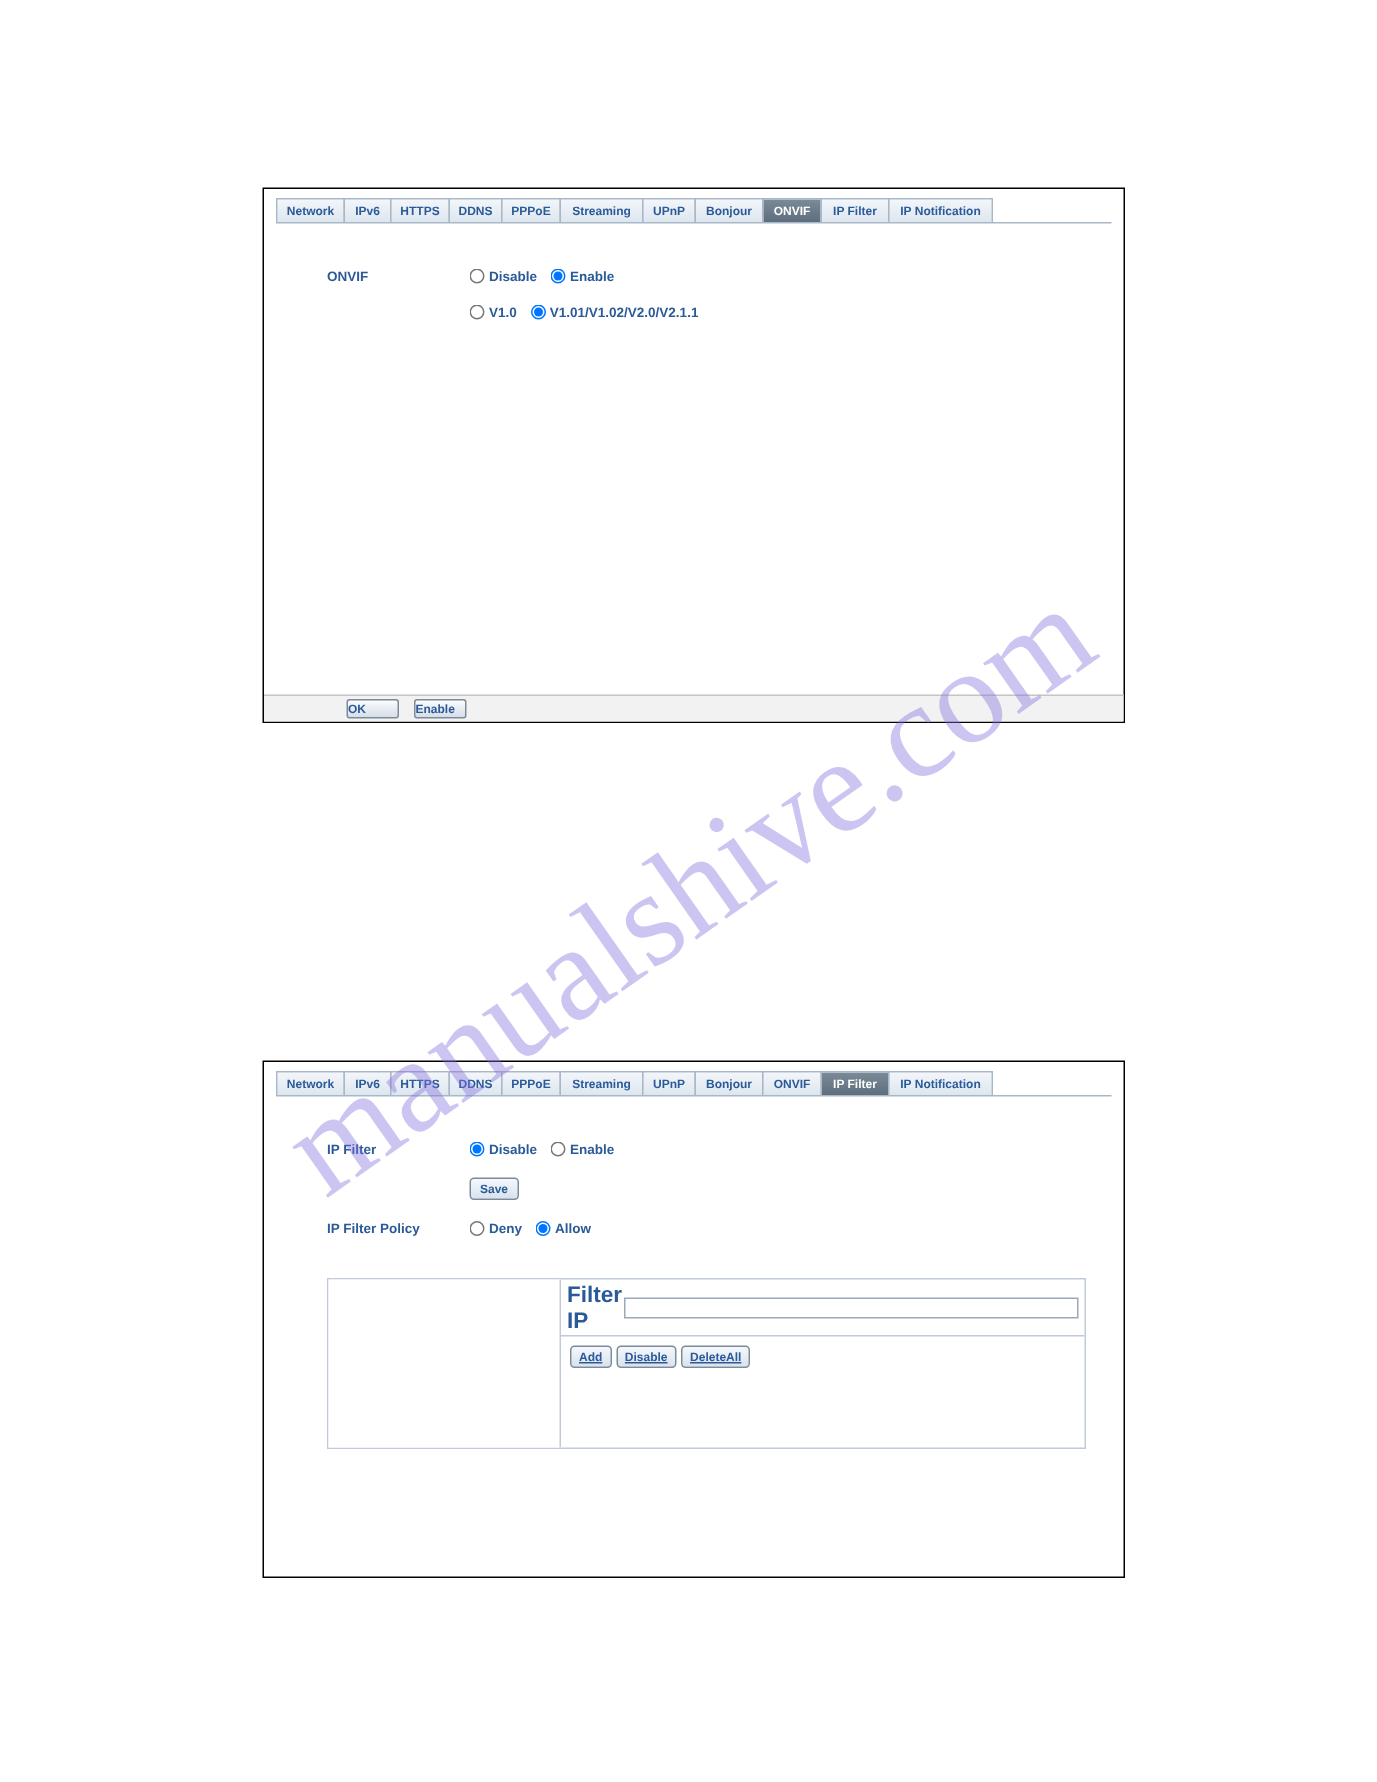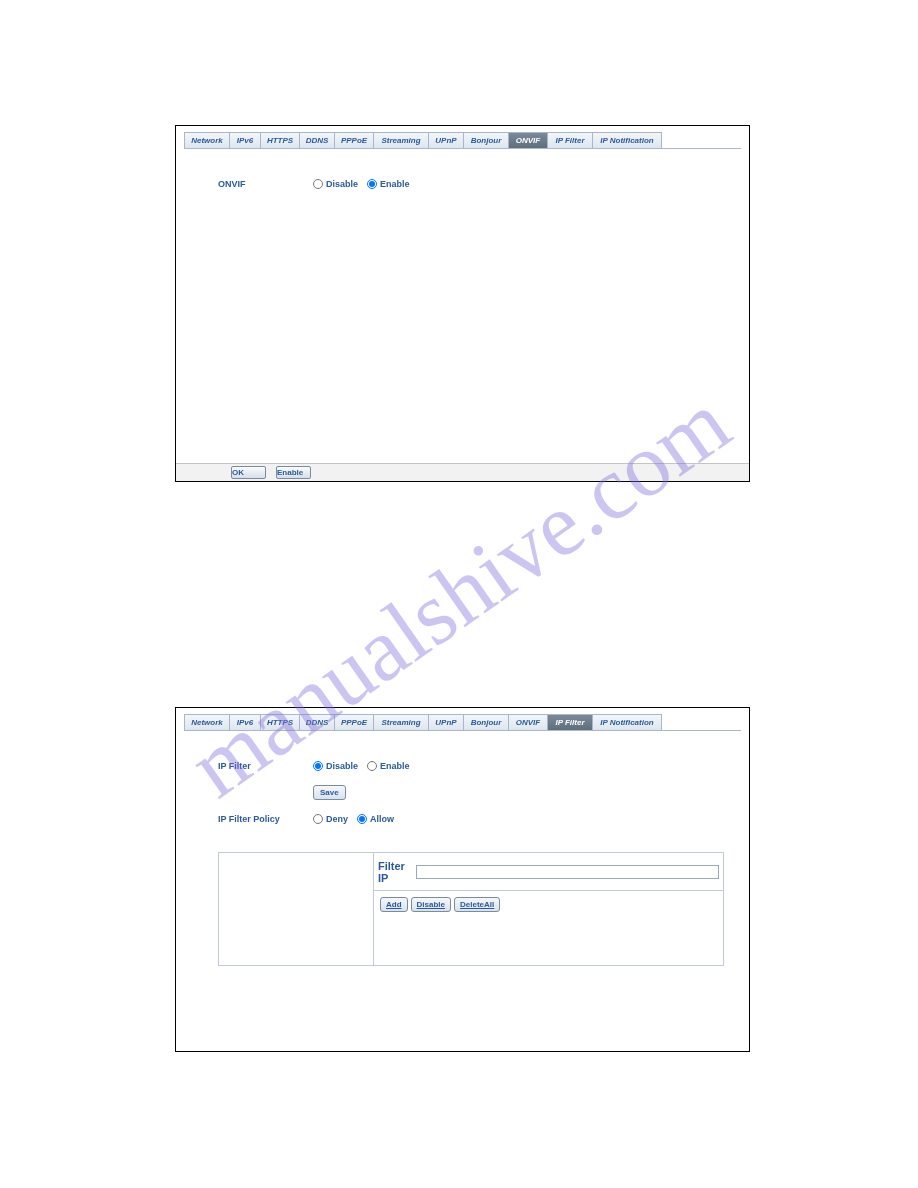--- a/index.html
+++ b/index.html
@@ -29,21 +29,20 @@
   width: 575px;
   border: 1px solid #000;
   background: #fff;
 }
 .panel1 { top: 125px; height: 357px; }
 .panel2 { top: 707px; height: 345px; }
 .tabs {
   display: flex;
   margin: 6px 8px 0 8px;
   border-bottom: 1px solid #a9b8c8;
-  font-style: italic;
 }
 .tab {
   border: 1px solid #a9b8c8;
   border-bottom: none;
   background: linear-gradient(#f3f6fa, #dde6ef);
   color: #2b5a99;
   font-size: 8px;
   font-weight: bold;
   padding: 3px 0;
   text-align: center;
@@ -105,21 +104,21 @@
   border-bottom: 1px solid #c0cad8;
   font-size: 9px;
 }
 .iprow {
   display: flex;
   align-items: center;
   border-bottom: 1px solid #c0cad8;
   height: 38px;
   padding: 0 4px;
 }
-.iprow .lbl { width: 38px; font-size: 11px; }
+.iprow .lbl { width: 38px; font-size: 15px; }
 .iprow input[type=text] {
   flex: 1;
   height: 14px;
   border: 1px solid #9aa8ba;
   font-size: 9px;
 }
 .ipbtns {
   display: flex;
   gap: 3px;
   padding: 6px;
@@ -148,20 +147,29 @@
   <div class="content">
     <div class="row">
       <div class="ptitle">ONVIF</div>
       <div class="opts">
         <input type="radio" style="">
         <label>Disable</label>
         <input type="radio" checked="" style="">
         <label>Enable</label>
       </div>
     </div>
+    <div class="row">
+      <div class="ptitle"></div>
+      <div class="opts">
+        <input type="radio" style="">
+        <label>V1.0</label>
+        <input type="radio" checked="" style="">
+        <label>V1.01/V1.02/V2.0/V2.1.1</label>
+      </div>
+    </div>
   </div>
   <div class="footer">
     <button class="btn">OK</button>
     <button class="btn">Enable</button>
   </div>
 </div>
 
 <div class="panel panel2">
   <div class="tabs" id="tabs2">
       <div class="tab" style="width: 46px;">Network</div>

